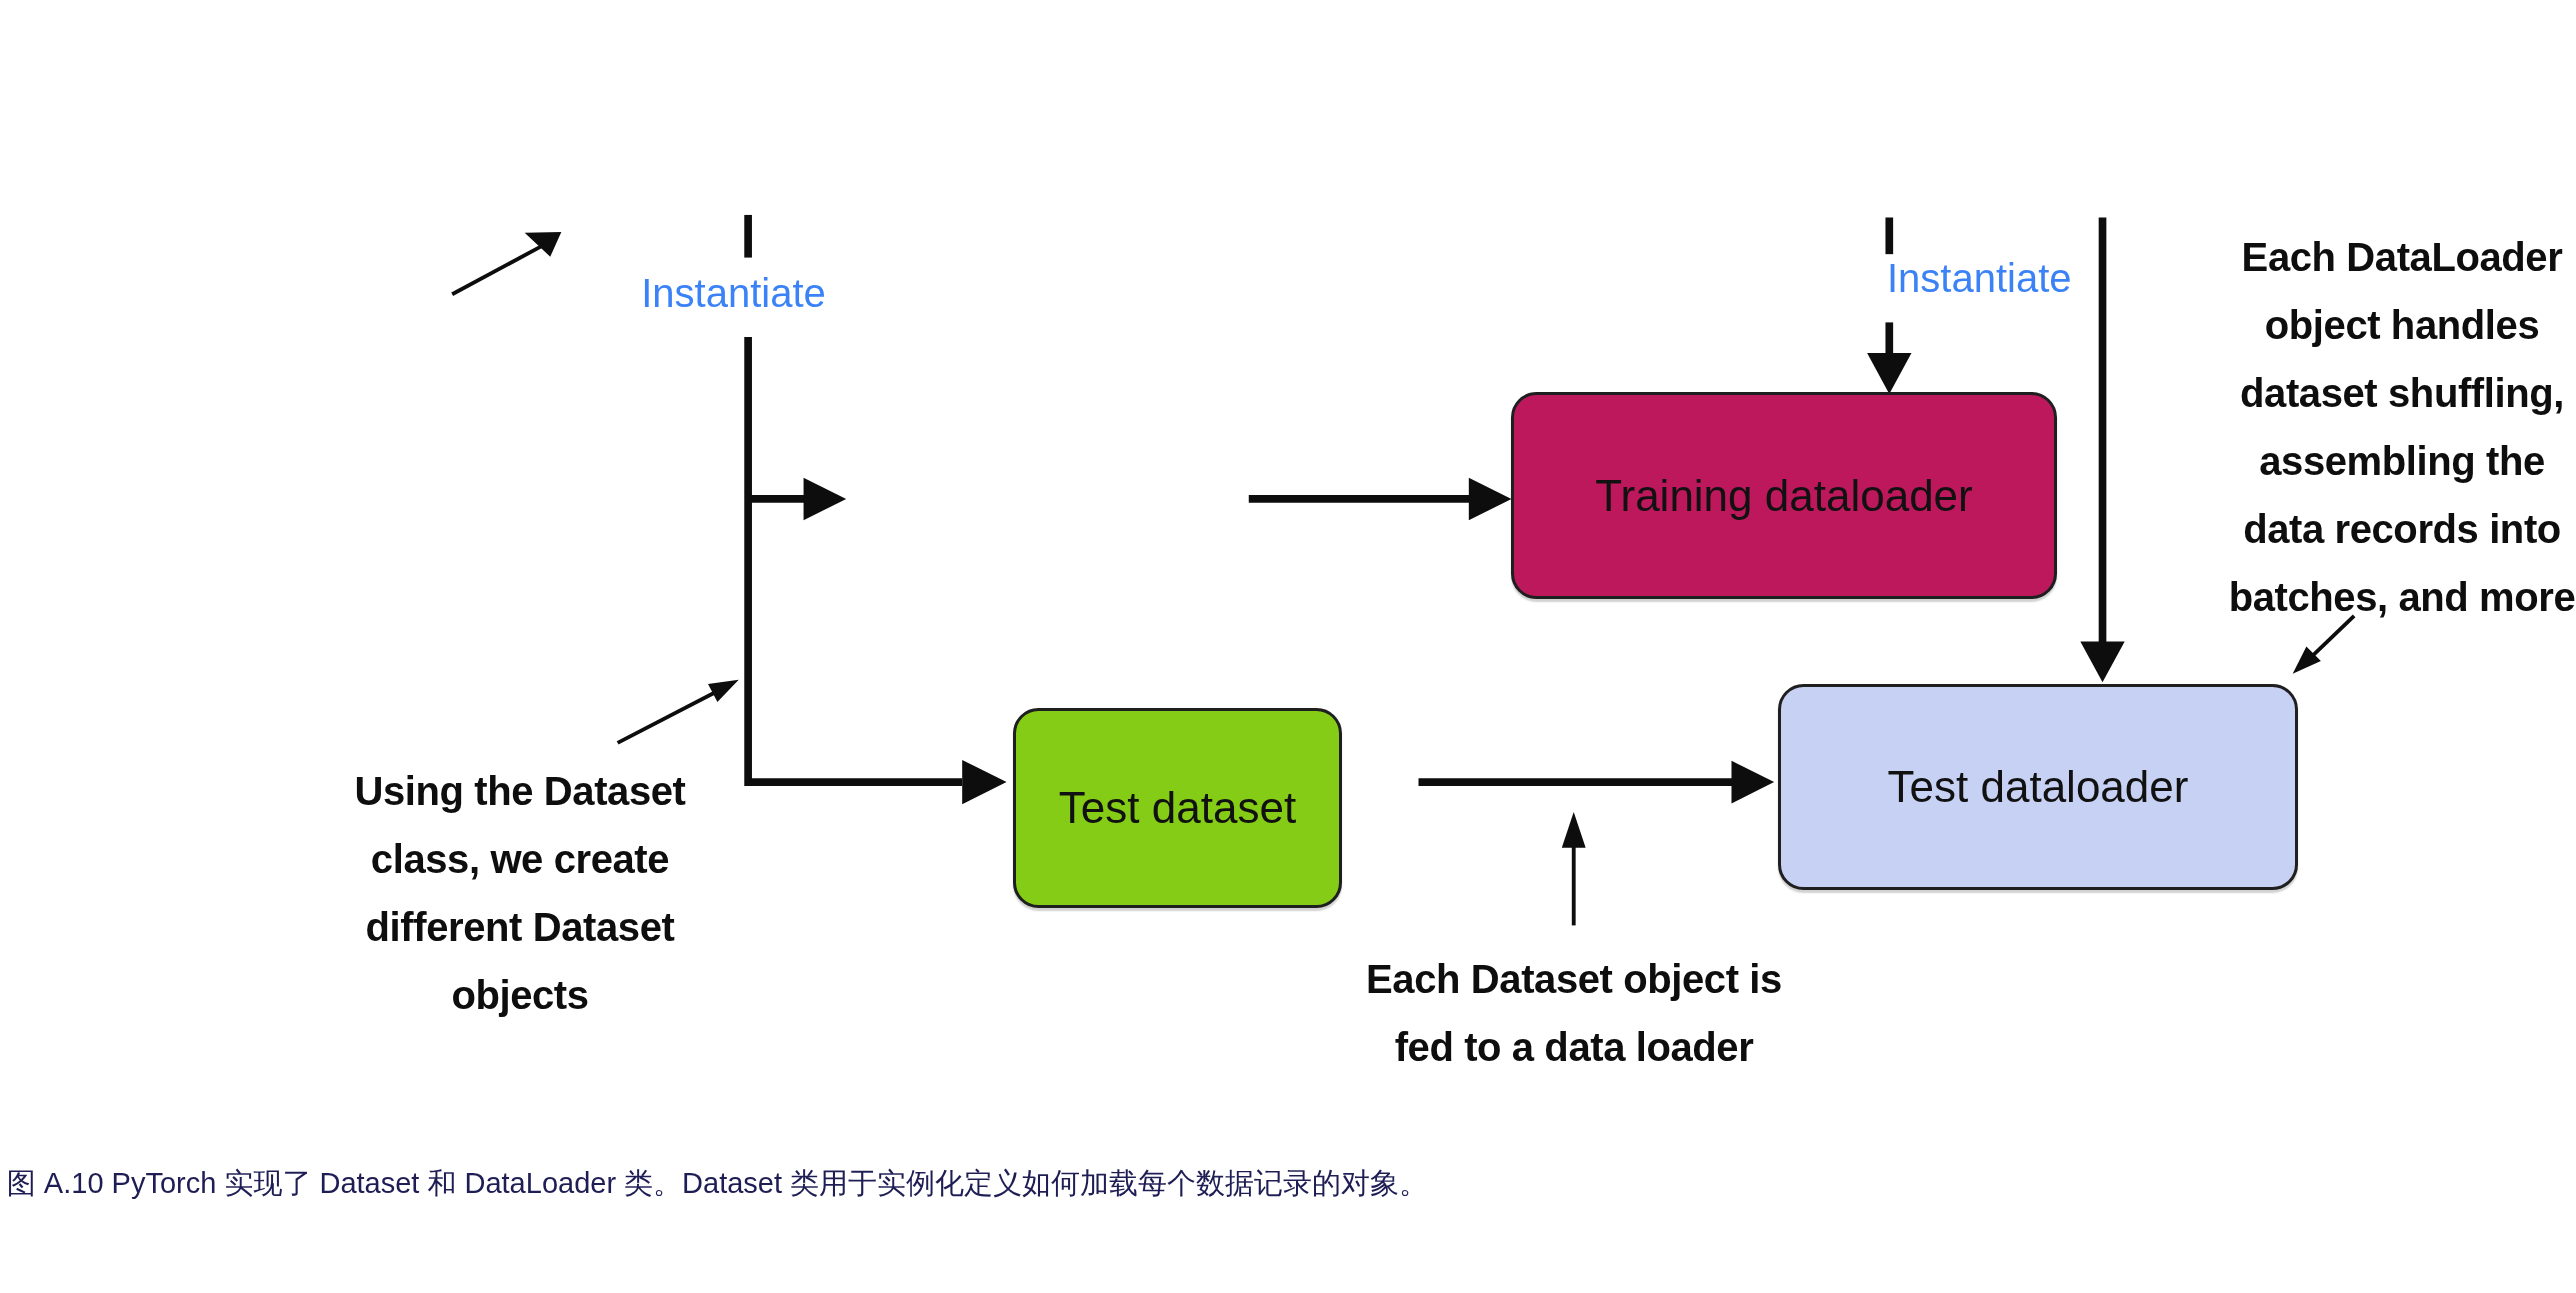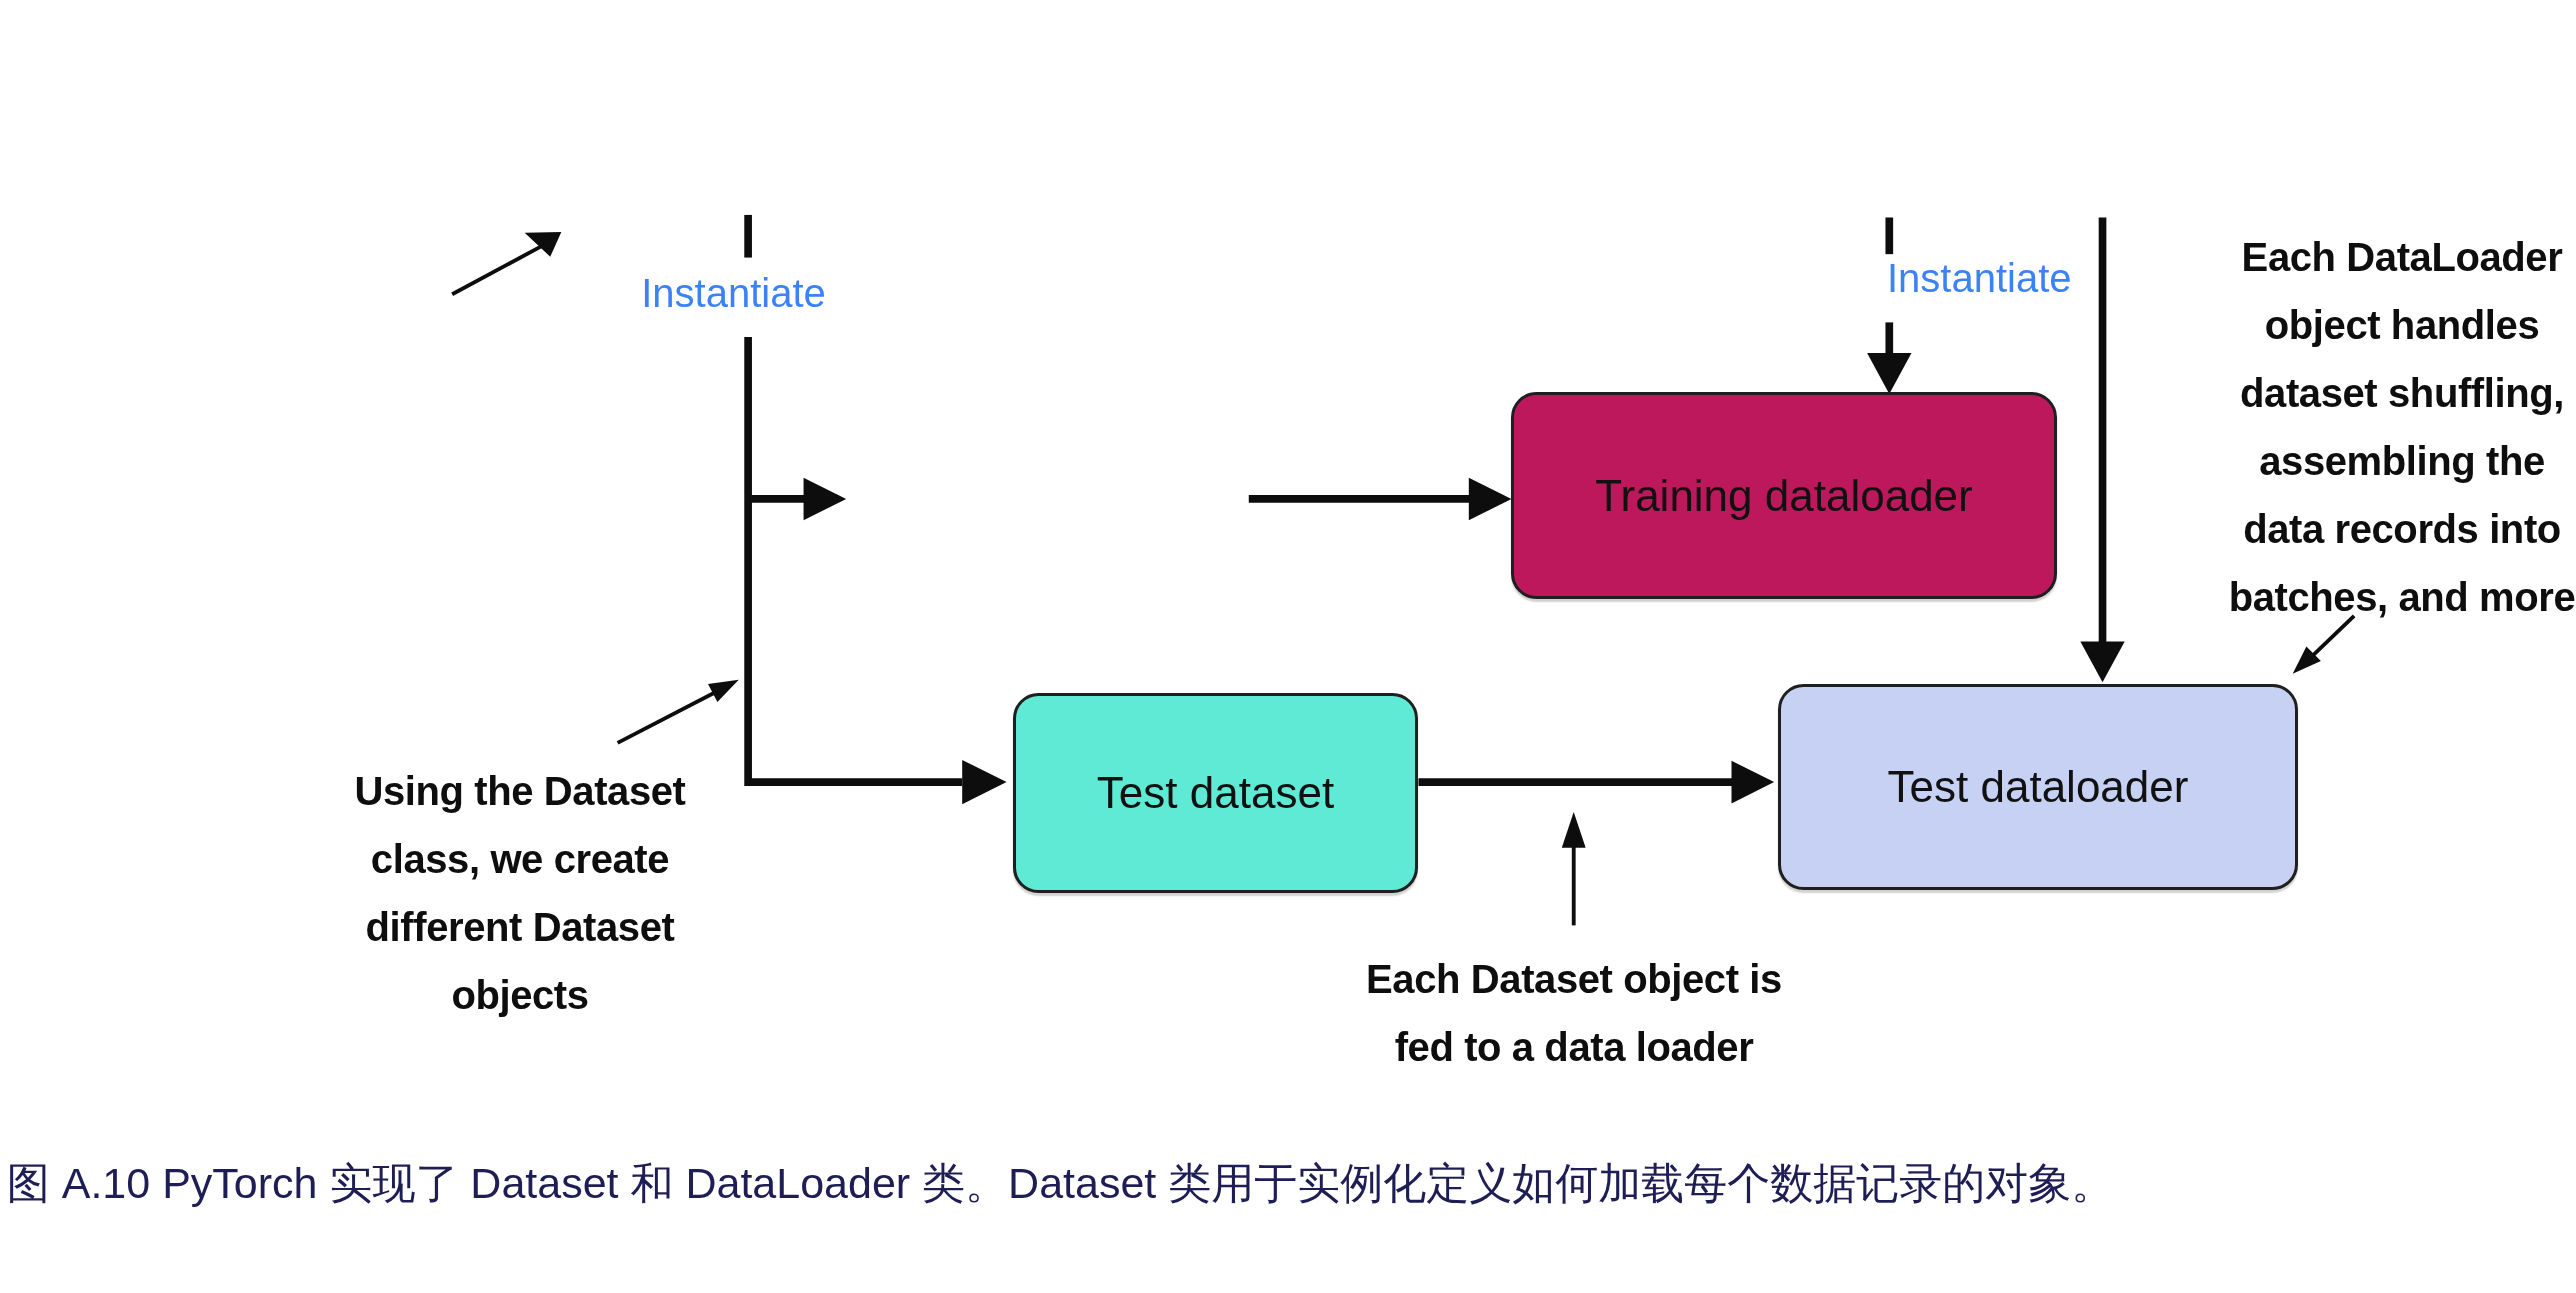--- a/index.html
+++ b/index.html
@@ -41,21 +41,21 @@
     line-height:68px;
     color:#0e0e0e;
     text-align:center;
     white-space:pre-line;
     letter-spacing:-0.4px;
   }
   .caption{
     position:absolute;
     left:6.8px;top:1148px;width:2562px;
     font-family:"Liberation Sans", sans-serif;
-    font-size:43px;
+    font-size:29px;
     line-height:70px;
   }
 </style>
 </head>
 <body>
 
 <div id="stage">
 
   <svg id="connectors" viewBox="0 0 3020 1516" xmlns="http://www.w3.org/2000/svg">
     <g stroke="#0d0d0d" stroke-width="9" fill="none">
@@ -90,21 +90,21 @@
     </g>
   </svg>
 
 
 
 
   <div class="node node-train" style="left:1511px;top:392px;width:546px;height:207px;background:#be185d">
     <div class="box-label">Training dataloader</div>
   </div>
 
-  <div class="node node-test" style="left:1013px;top:693px;width:405px;height:200px;background:#5eead4">
+  <div class="node node-test" style="left:1013px;top:708px;width:329px;height:200px;background:#84cc16">
     <div class="box-label">Test dataset</div>
   </div>
 
   <div class="node node-test" style="left:1778px;top:684px;width:520px;height:206px;background:#c7d1f3">
     <div class="box-label">Test dataloader</div>
   </div>
 
   <div class="edge-label" style="left:580px;top:271px;width:307px;text-align:center">Instantiate</div>
 
   <div class="edge-label" style="left:1887px;top:256px">Instantiate</div>

